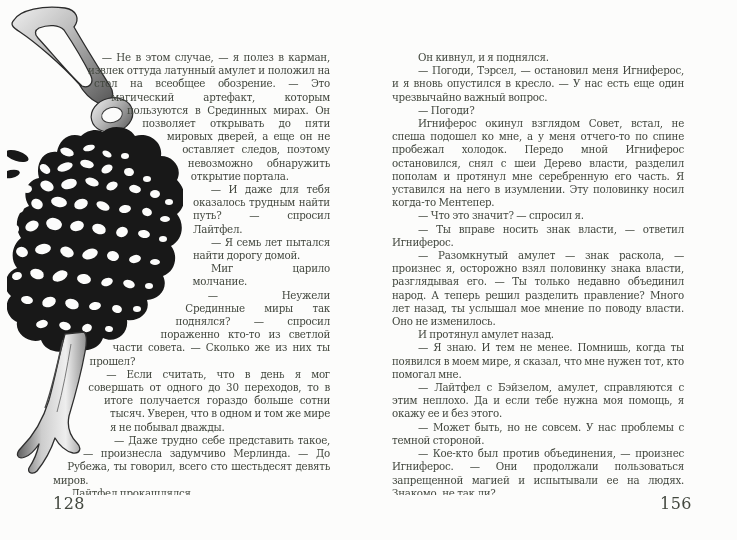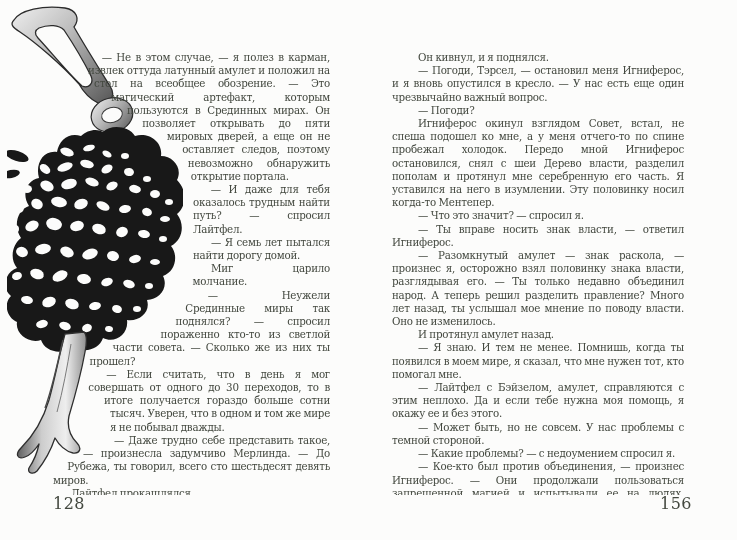--- a/index.html
+++ b/index.html
@@ -158,20 +158,19 @@
       <p>— Погоди, Тэрсел, — остановил меня Игниферос, и я вновь опустился в кресло. — У нас есть еще один чрезвычайно важный вопрос.</p>
       <p>— Погоди?</p>
       <p>Игниферос окинул взглядом Совет, встал, не спеша подошел ко мне, а у меня отчего-то по спине пробежал холодок. Передо мной Игниферос остановился, снял с шеи Дерево власти, разделил пополам и протянул мне серебренную его часть. Я уставился на него в изумлении. Эту половинку носил когда-то Ментепер.</p>
       <p>— Что это значит? — спросил я.</p>
       <p>— Ты вправе носить знак власти, — ответил Игниферос.</p>
       <p>— Разомкнутый амулет — знак раскола, — произнес я, осторожно взял половинку знака власти, разглядывая его. — Ты только недавно объединил народ. А теперь решил разделить правление? Много лет назад, ты услышал мое мнение по поводу власти. Оно не изменилось.</p>
       <p>И протянул амулет назад.</p>
       <p>— Я знаю. И тем не менее. Помнишь, когда ты появился в моем мире, я сказал, что мне нужен тот, кто помогал мне.</p>
       <p>— Лайтфел с Бэйзелом, амулет, справляются с этим неплохо. Да и если тебе нужна моя помощь, я окажу ее и без этого.</p>
       <p>— Может быть, но не совсем. У нас проблемы с темной стороной.</p>
-      <p>— Какие проблемы? — с недоумением спросил я.</p>
       <p>— Кое-кто был против объединения, — произнес Игниферос. — Они продолжали пользоваться запрещенной магией и испытывали ее на людях. Знакомо, не так ли?</p>
 
     </div>
     <div class="page-num right">156</div>
   </div>
 
 </div>
 
 </body></html>

